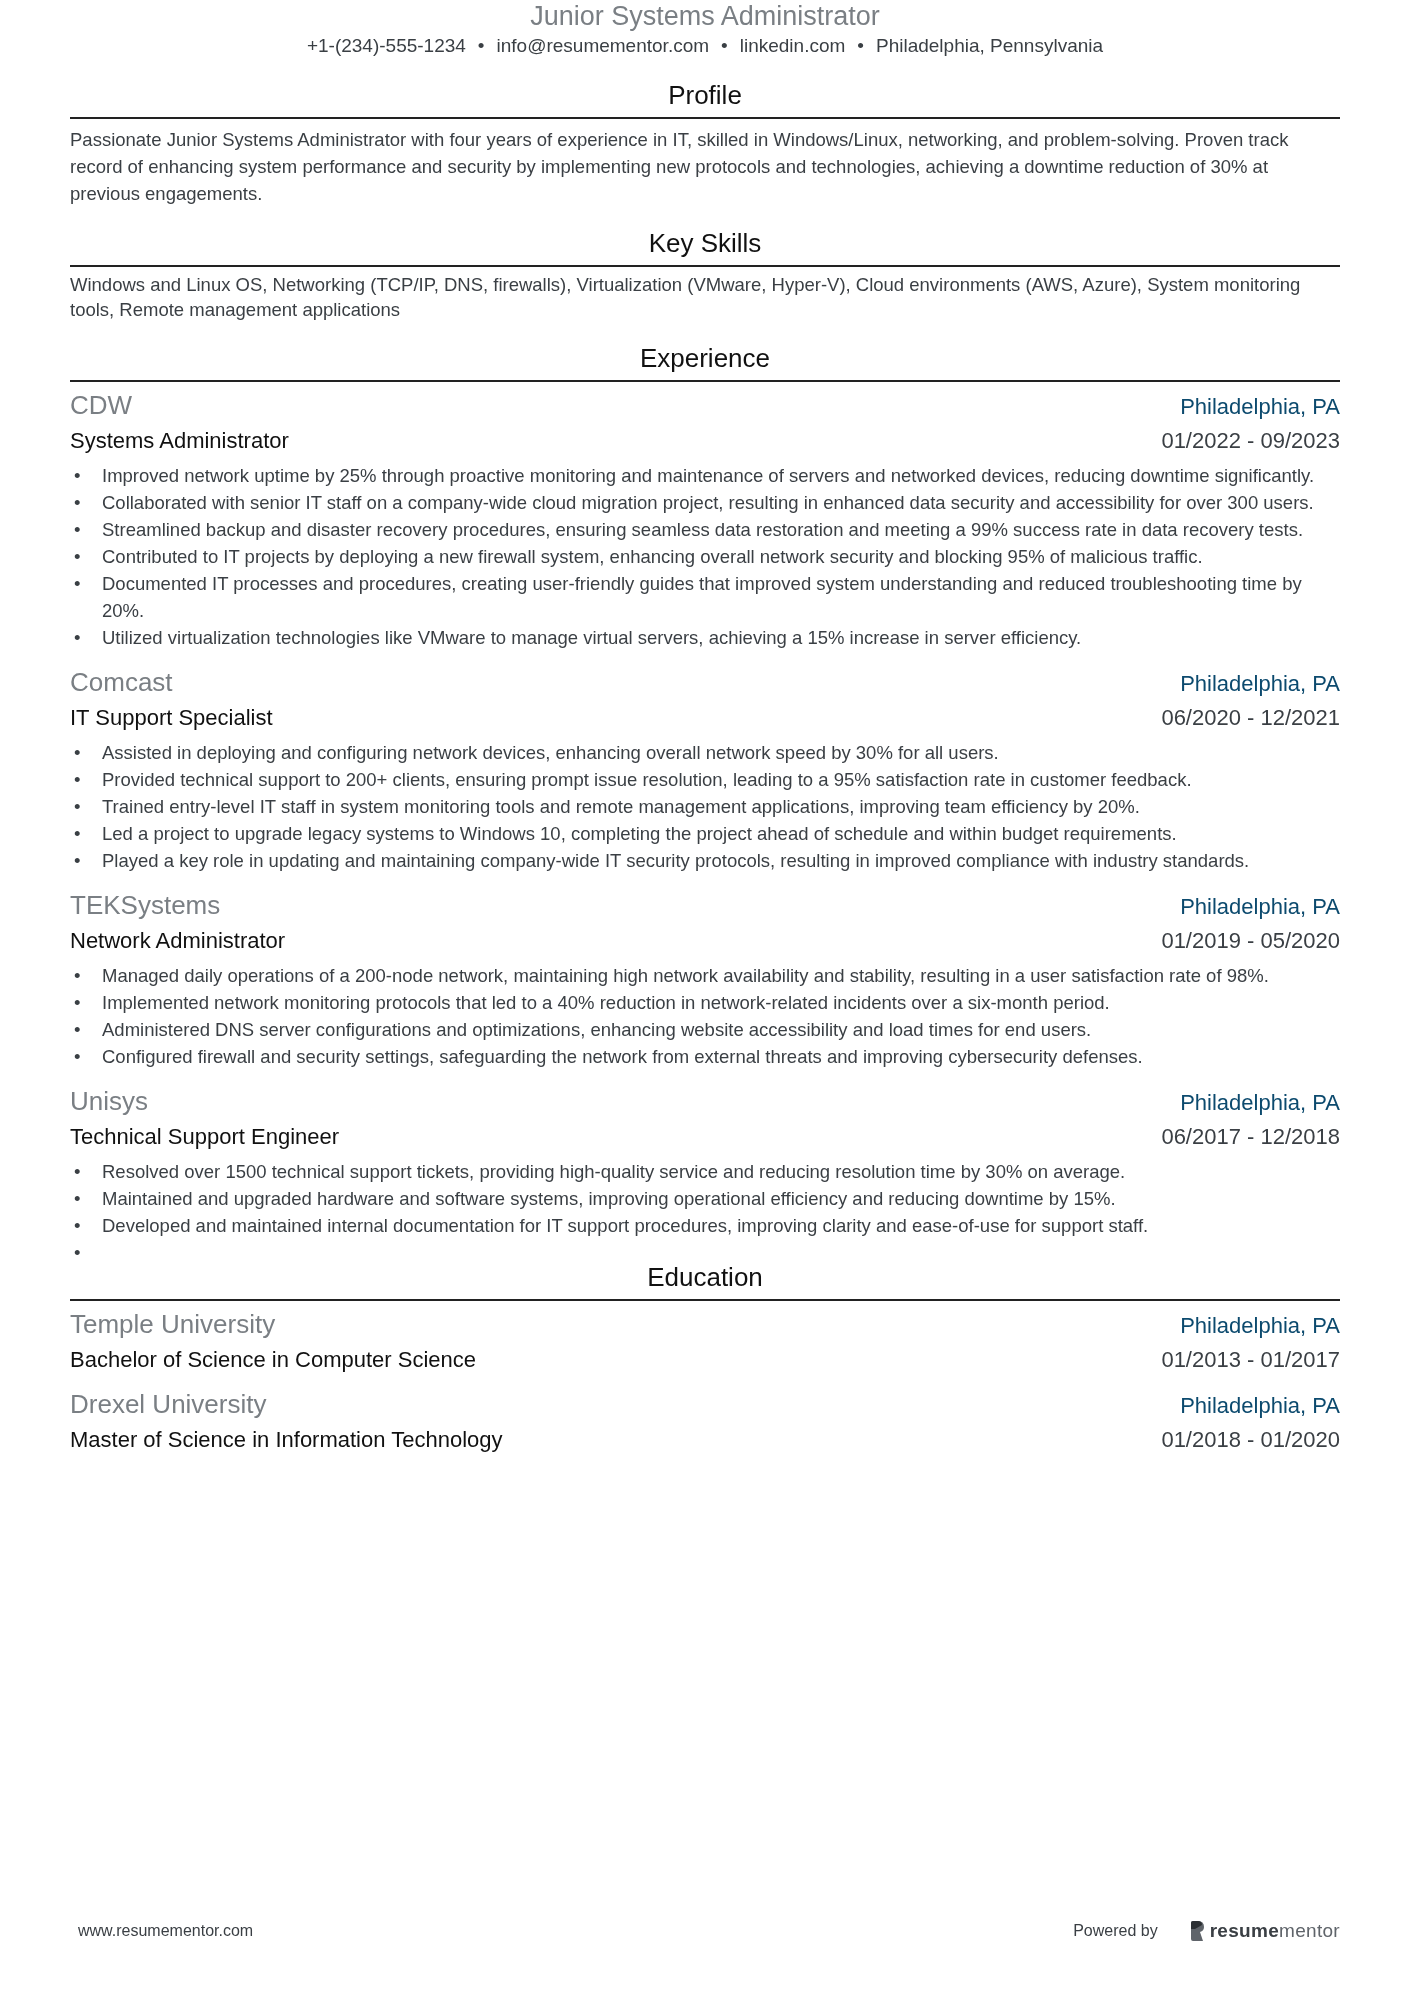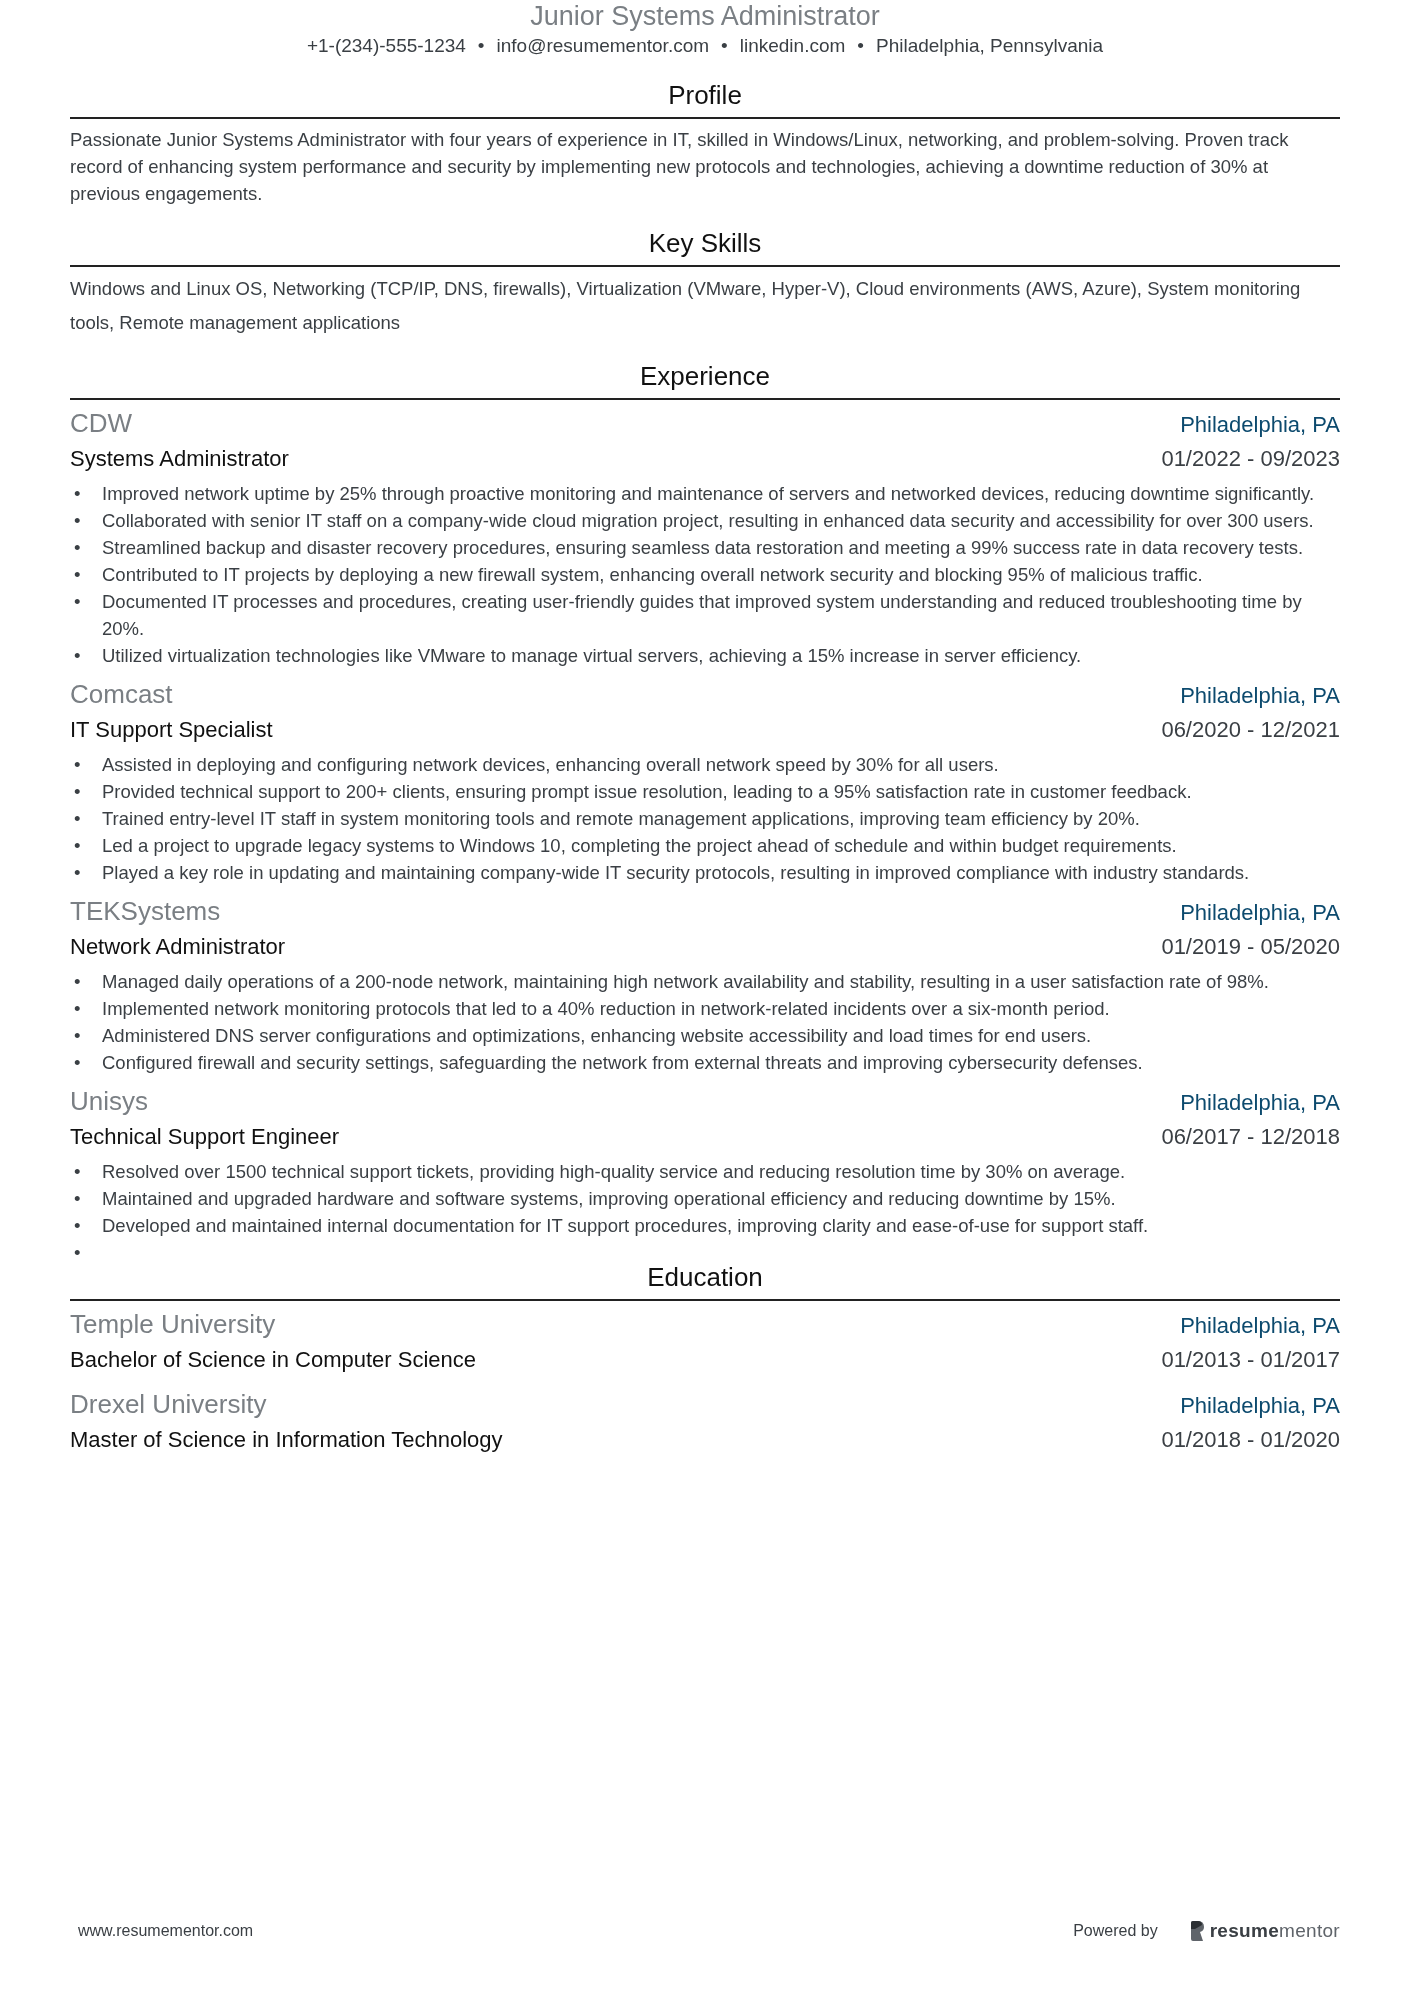--- a/index.html
+++ b/index.html
@@ -57,23 +57,23 @@
     .sec-profile { margin-top: 20px; }
     .sec-skills { margin-top: 20px; }
     .sec-exp { margin-top: 20px; }
     .sec-edu { margin-top: 22px; }
     .para {
       font-size: 18.5px;
       line-height: 27px;
       color: #3a3f44;
       margin-top: 7px;
     }
-    .skills-para { margin-top: 5px; line-height: 34px; }
+    .skills-para { margin-top: 5px; line-height: 25px; }
     .entry { margin-top: 6px; }
-    .entry + .entry { margin-top: 8px; }
+    .entry + .entry { margin-top: 14px; }
     .row {
       display: flex;
       justify-content: space-between;
       align-items: baseline;
     }
     .org {
       font-size: 26px;
       color: #7a7f84;
       line-height: 34px;
     }

